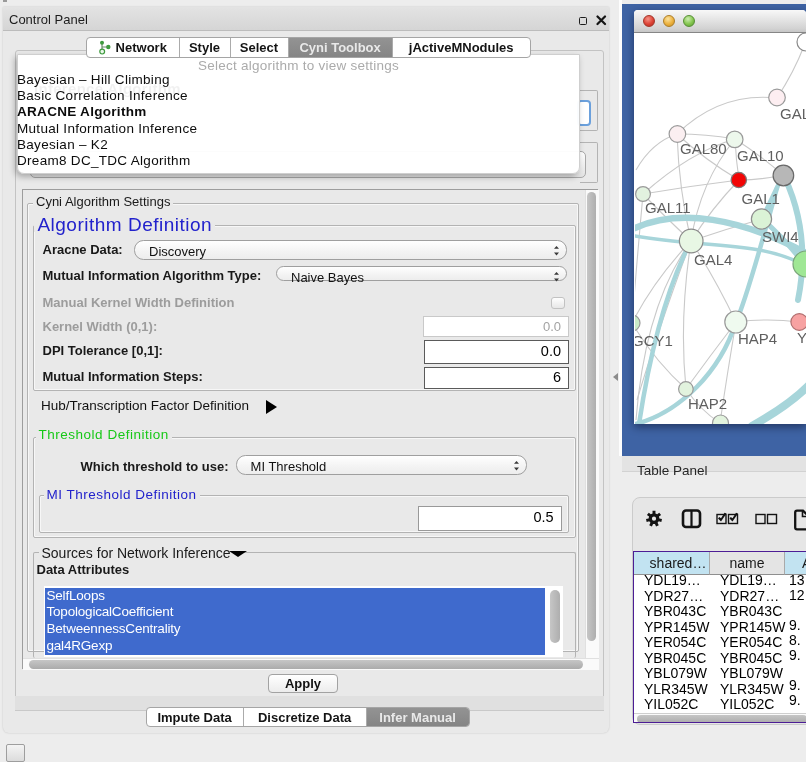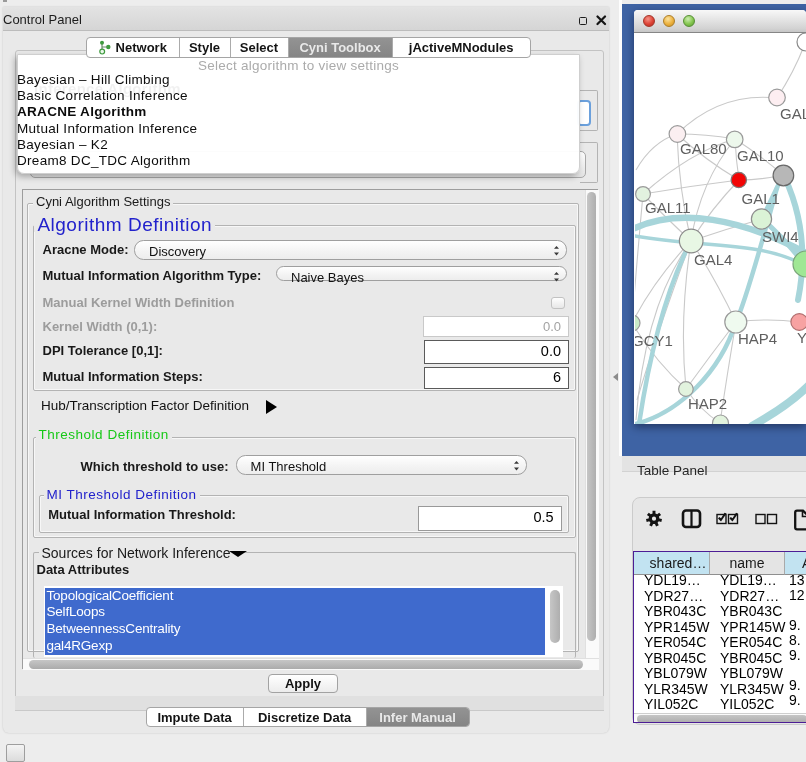--- a/index.html
+++ b/index.html
@@ -1,21 +1,21 @@
 <!DOCTYPE html>
 <html><head><meta charset="utf-8"><style>
 *{margin:0;padding:0;box-sizing:border-box}
 html,body{width:806px;height:762px;overflow:hidden}
 body{font-family:"Liberation Sans",sans-serif;background:#ededed}
 #app{position:relative;width:806px;height:762px;overflow:hidden}
 .abs{position:absolute}
 
 #win{left:3px;top:7px;width:606px;height:726px;background:#e9e9e9;border-radius:0 0 6px 6px;box-shadow:0 0 2px rgba(0,0,0,.18)}
 #titlebar{left:0;top:0;width:606px;height:24px;background:linear-gradient(#e3e3e3,#d5d5d5);border-bottom:1px solid #bcbcbc}
-#titlebar .t{position:absolute;left:0;top:5px;font-size:13px;color:#1c1c1c}
+#titlebar .t{position:absolute;left:6px;top:5px;font-size:13px;color:#1c1c1c}
 #cpanel{left:12px;top:43px;width:589px;height:661px;background:#e9e9e9;border:1px solid #c3c3c3;border-radius:3px}
 
 .seg{background:#fff;border:1px solid #a5a5a5;border-radius:4px;overflow:hidden;display:flex}
 .seg .s{flex:0 0 auto;box-sizing:border-box;font-size:13px;font-weight:bold;color:#141414;text-align:center;border-right:1px solid #ababab;display:flex;align-items:center;justify-content:center}
 .seg .s:last-child{border-right:none}
 .seg .sel{background:linear-gradient(#939393,#858585);color:#e9e9e9;font-weight:bold}
 #tabs{left:86px;top:37px;width:445px;height:21px}
 
 #spane{left:19px;top:181.5px;width:575.5px;height:480.5px;border:1px solid #9d9d9d;background:#e9e9e9}
 .group{position:absolute;border:1px solid #b3b3b3;border-radius:2px;box-shadow:inset 0 0 0 1px rgba(255,255,255,.65)}
@@ -78,21 +78,21 @@
       <div class="abs" style="left:0;top:468.5px;width:575.5px;height:12px;background:#fafafa;border-top:1px solid #e0e0e0"></div>
       <div class="hthumb" style="left:6px;top:470px;width:554px;height:9.5px"></div>
     </div>
 
     <div class="group" style="left:24px;top:196px;width:552px;height:449px"></div>
     <div class="gtitle" style="left:30px;top:188px;color:#1a1a1a">Cyni Algorithm Settings</div>
 
     <div class="group" style="left:30px;top:218.3px;width:543px;height:166.2px"></div>
     <div class="gtitle" style="left:31.4px;top:211px;color:#2222cc;font-size:19px;letter-spacing:.5px">Algorithm Definition</div>
 
-    <div class="lbl" style="left:39.5px;top:235.4px">Aracne Mode:</div>
+    <div class="lbl" style="left:39.5px;top:235.4px">Aracne Data:</div>
     <div class="combo" style="left:131px;top:233px;width:432.5px;height:19.5px">
         <span class="ct">Discovery</span>
         <svg width="9" height="14" viewBox="0 0 9 14">
           <path d="M2 4.7 L4.5 1.9 L7 4.7 Z M2 8.6 L4.5 11.4 L7 8.6 Z" fill="#3a3a3a"></path>
         </svg>
       </div>
 
     <div class="lbl" style="left:39.5px;top:261.2px">Mutual Information Algorithm Type:</div>
     <div class="combo" style="left:273px;top:259px;width:290.5px;height:15px">
         <span class="ct">Naive Bayes</span>
@@ -123,33 +123,32 @@
     <div class="combo" style="left:232.6px;top:448px;width:291px;height:20.3px">
         <span class="ct">MI Threshold</span>
         <svg width="9" height="14" viewBox="0 0 9 14">
           <path d="M2 4.7 L4.5 1.9 L7 4.7 Z M2 8.6 L4.5 11.4 L7 8.6 Z" fill="#3a3a3a"></path>
         </svg>
       </div>
 
     <div class="group" style="left:36px;top:487.5px;width:529.5px;height:38.2px"></div>
     <div class="gtitle" style="left:40.5px;top:480.6px;color:#2222cc;font-size:13.5px;letter-spacing:.5px">MI Threshold Definition</div>
 
-    <div class="lbl" style="left:45.2px;top:500.4px">Mutual Information Threshold:</div>
     <div class="tfield" style="left:415.3px;top:499px;width:143.4px;height:24.5px;border:1.5px solid #999;color:#000;line-height:21.5px;padding-right:7px;font-size:14.5px">0.5</div>
 
     <div class="group" style="left:30px;top:545.3px;width:543px;height:106px;border-bottom:none;box-shadow:none"></div>
     <div class="gtitle" style="left:35.5px;top:539.4px;color:#1a1a1a;font-size:14px">Sources for Network Inference</div>
     <div class="abs" style="left:226px;top:543.5px;width:0;height:0;border-top:6.5px solid #000;border-left:9.75px solid transparent;border-right:9.75px solid transparent"></div>
 
     <div class="lbl" style="left:33.5px;top:555.4px">Data Attributes</div>
 
     <div id="dlist" class="abs">
       <div id="dsel">
+        <div>SelfLoops</div>
         <div>TopologicalCoefficient</div>
-        <div>SelfLoops</div>
         <div>BetweennessCentrality</div>
         <div>gal4RGexp</div>
       </div>
       <div class="vthumb" style="left:505.5px;top:4px;width:10px;height:53px"></div>
     </div>
 
     <div class="btn" style="left:265px;top:667px;width:70px;height:19px;line-height:18px">Apply</div>
 
     <div class="abs" style="left:12px;top:689px;width:589px;height:15px;background:#e0e0e0;border-bottom:1px solid #c9c9c9"></div>
 

